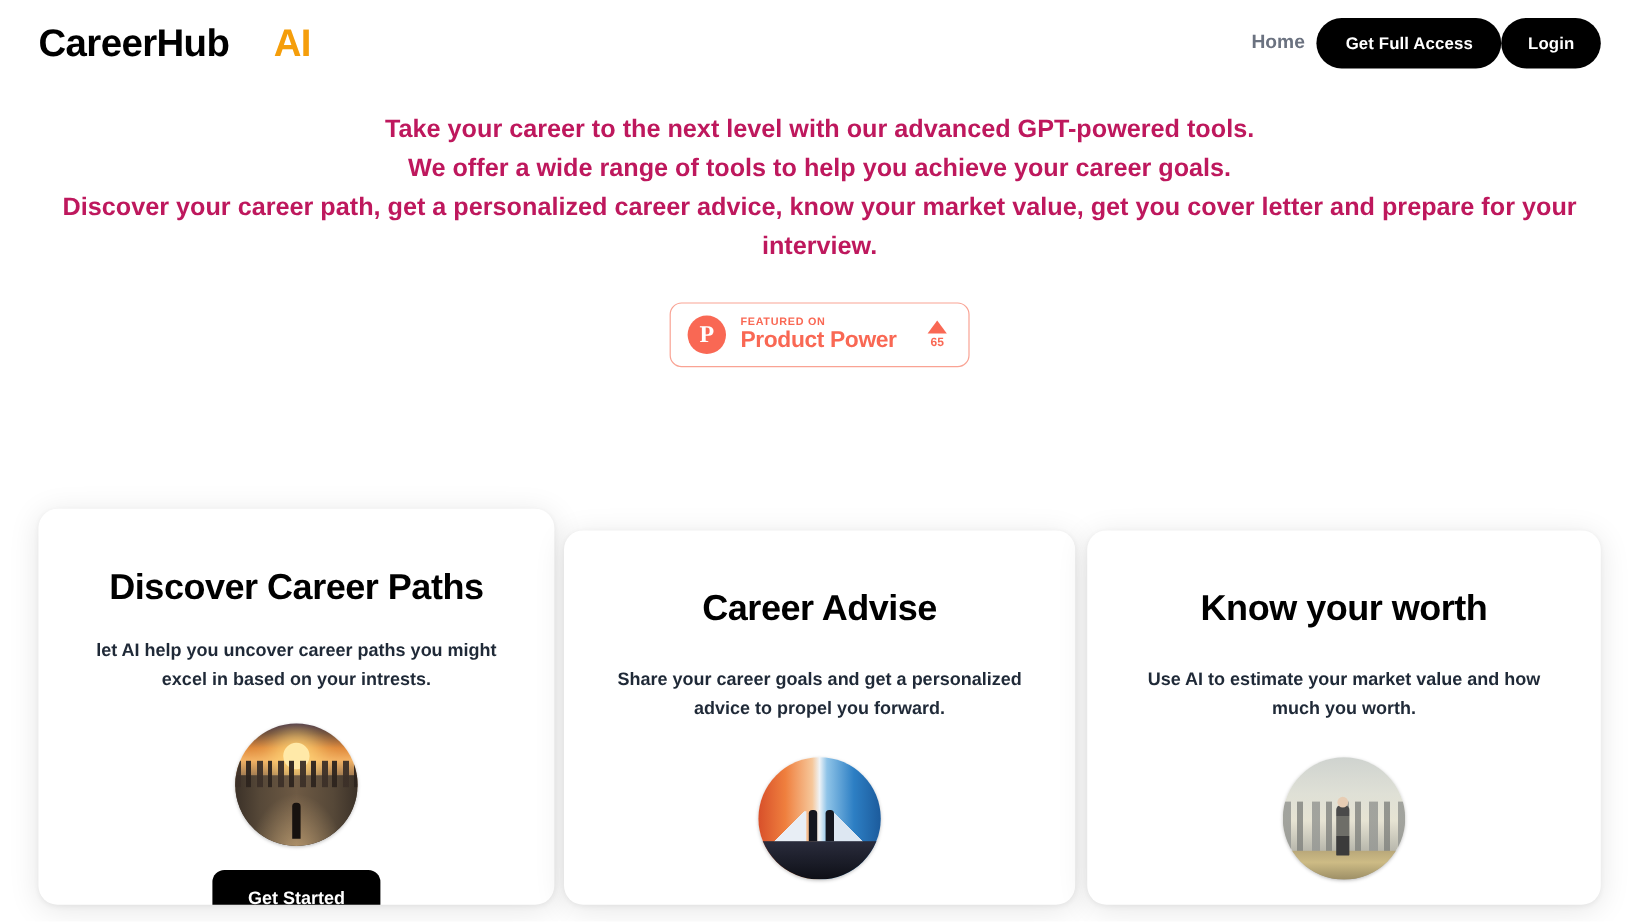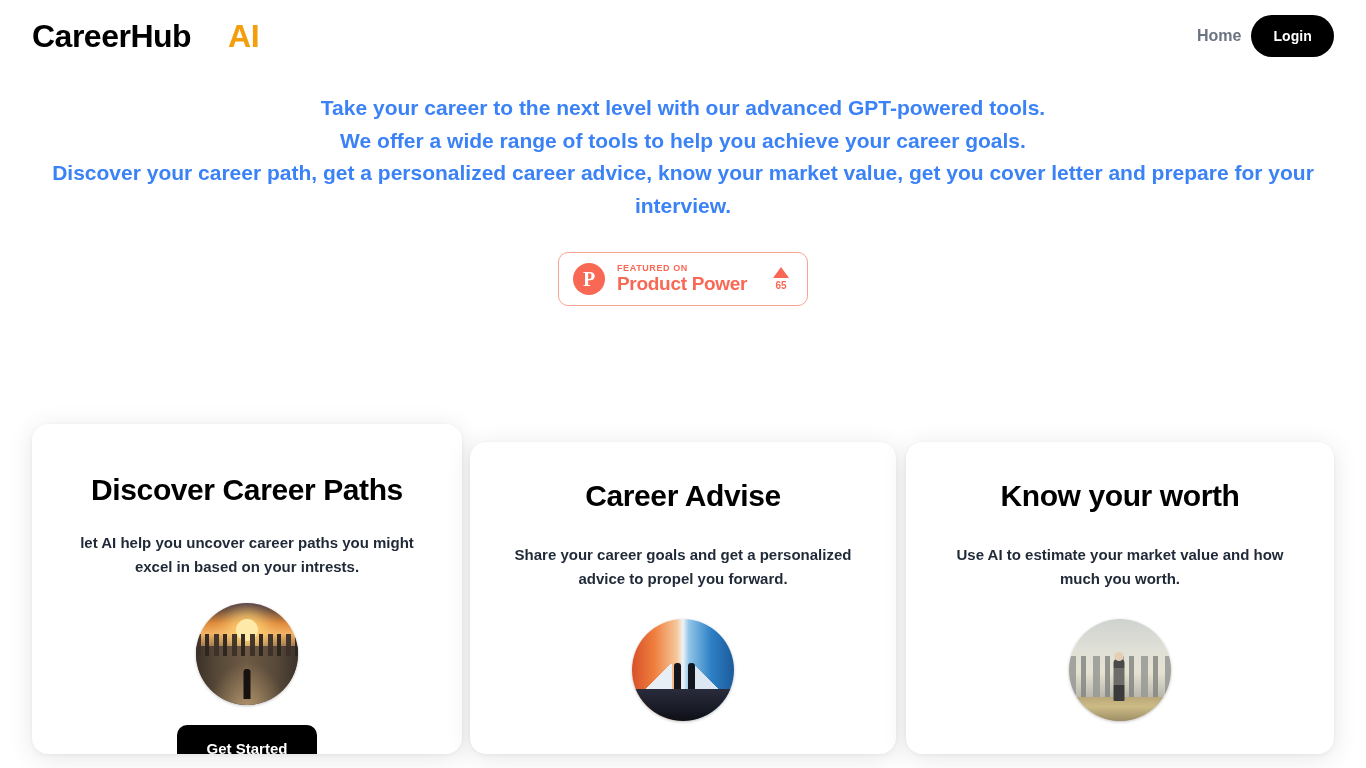--- a/index.html
+++ b/index.html
@@ -42,21 +42,21 @@
     font-size:68px; font-weight:700; line-height:1.05; color:#000;
     letter-spacing:-1px; margin-top:32px; white-space:nowrap;
   }
   .headline .hl{
     color:#F59E0B;
     border-bottom:5px solid #F59E0B;
     padding-bottom:2px;
   }
   .sub{
     margin:0 auto; width:1366px; padding:0 12px;
-    font-size:21px; font-weight:700; color:#3b82f6;
+    font-size:21px; font-weight:700; color:#be185d;
     line-height:1.55; margin-top:20px;
   }
   .sub .l3{ display:block; }
 
   
   .ph-wrap{ margin-top:30px; display:flex; justify-content:center; }
   .ph-badge{
     width:250px; height:54px; border:1.5px solid #F9A394; border-radius:10px;
     display:flex; align-items:center; padding:0 14px; gap:12px;
     background:#fff; cursor:pointer;
@@ -92,21 +92,21 @@
   }
   .card-1{ left:32px;  top:0;  width:430px; height:330px; }
   .card-2{ left:470px; top:18px; width:426px; height:312px; }
   .card-3{ left:906px; top:18px; width:428px; height:312px; }
 
   .card-title{
     font-size:30px; font-weight:700; color:#000; line-height:1.22;
     letter-spacing:-0.4px;
   }
   .card-1 .card-title{ margin-top:48px; }
-  .card-2 .card-title, .card-3 .card-title{ margin-top:36px; }
+  .card-2 .card-title, .card-3 .card-title{ margin-top:48px; }
   .card-desc{
     font-size:15px; color:#1f2937; line-height:1.62; margin-top:22px;
     padding:0 12px;
     font-weight:bold;
   }
   .card-2 .card-desc, .card-3 .card-desc{ margin-top:28px; }
 
   .thumb{
     width:102px; height:102px; border-radius:50%; margin:24px auto 0;
     position:relative; overflow:hidden; box-shadow:0 1px 3px rgba(0,0,0,.25);
@@ -191,20 +191,21 @@
 </head>
 <body>
 
 <div class="header">
   <div class="logo">
     <span>CareerHub</span>
       <span class="accent">AI</span>
   </div>
   <div class="nav">
     <span class="nav-link">Home</span>
+    <button class="pill">Get Full Access</button>
     <button class="pill small">Login</button>
   </div>
 </div>
 
 <div class="hero">
   <div class="sub">
     <div>Take your career to the next level with our advanced GPT-powered tools.</div>
     <div>We offer a wide range of tools to help you achieve your career goals.</div>
     <div class="l3">Discover your career path, get a personalized career advice, know your market value, get you cover letter and prepare for your interview.</div>
   </div>

